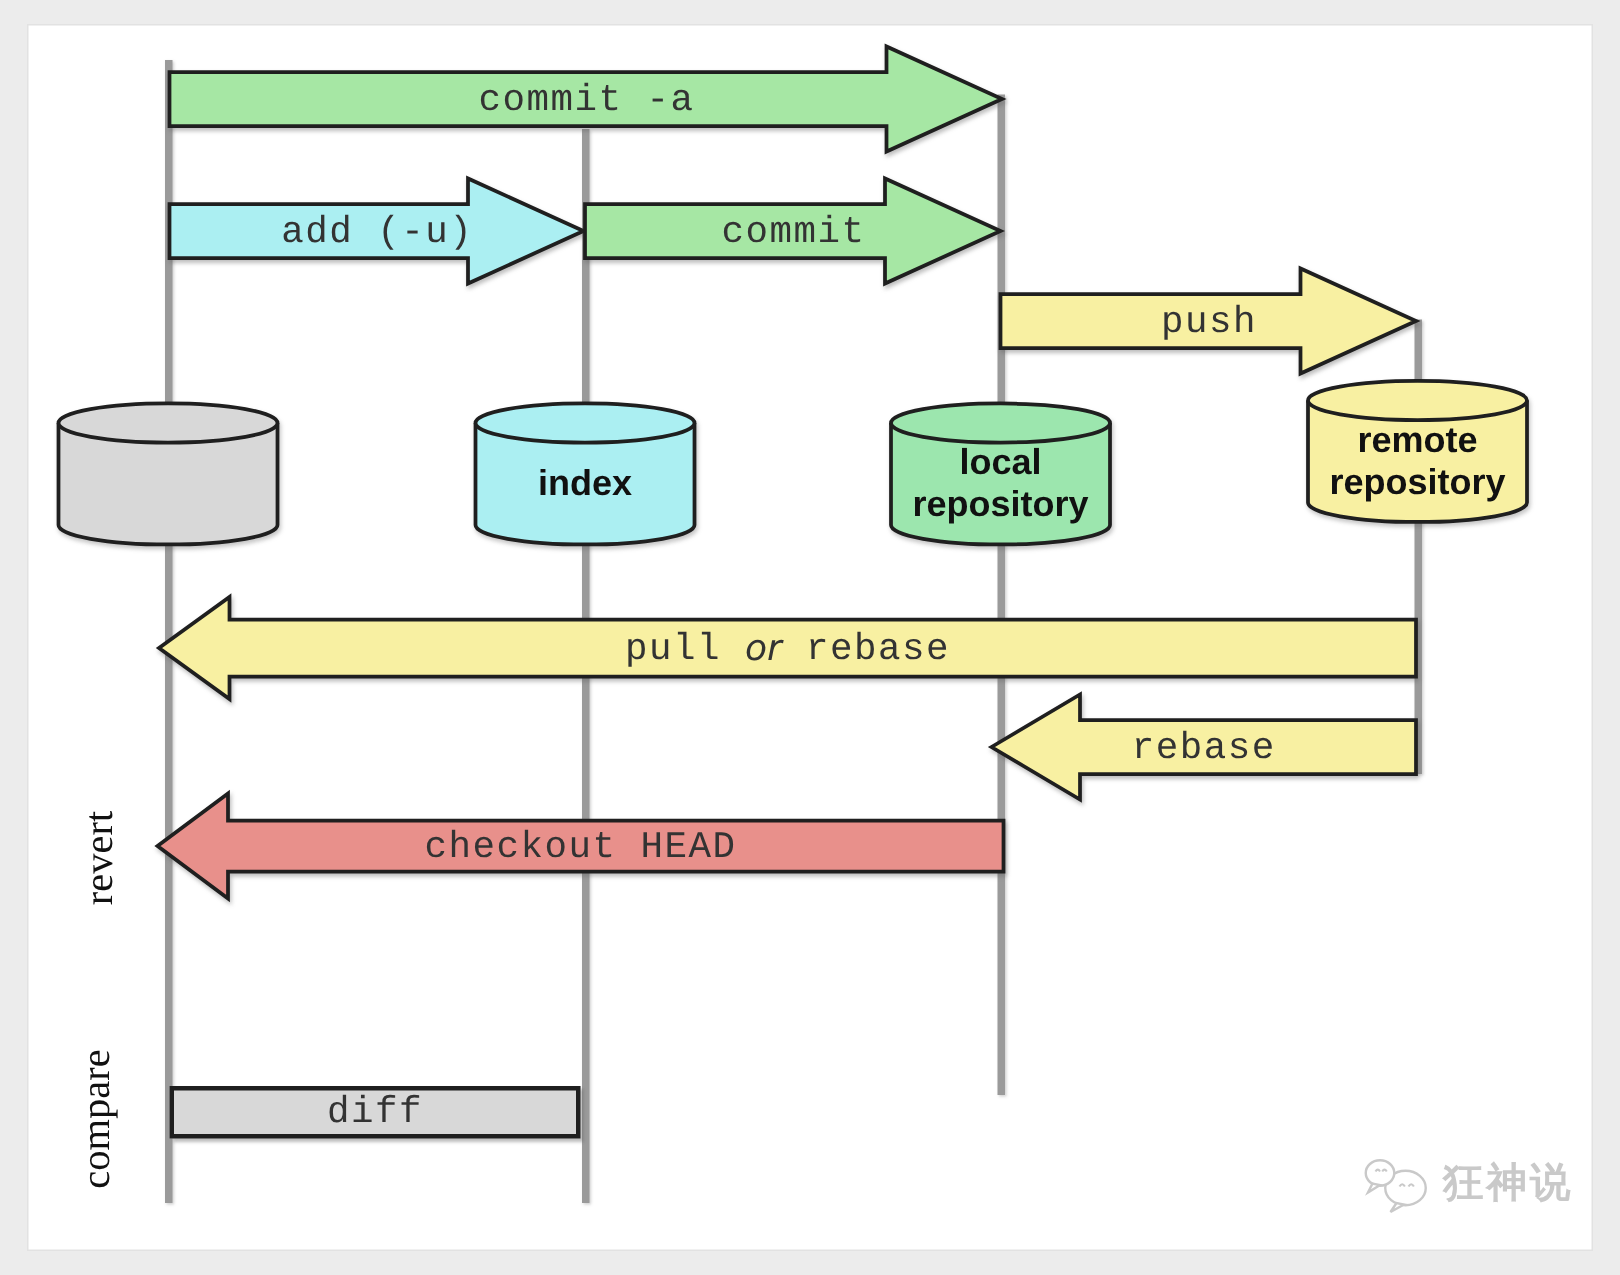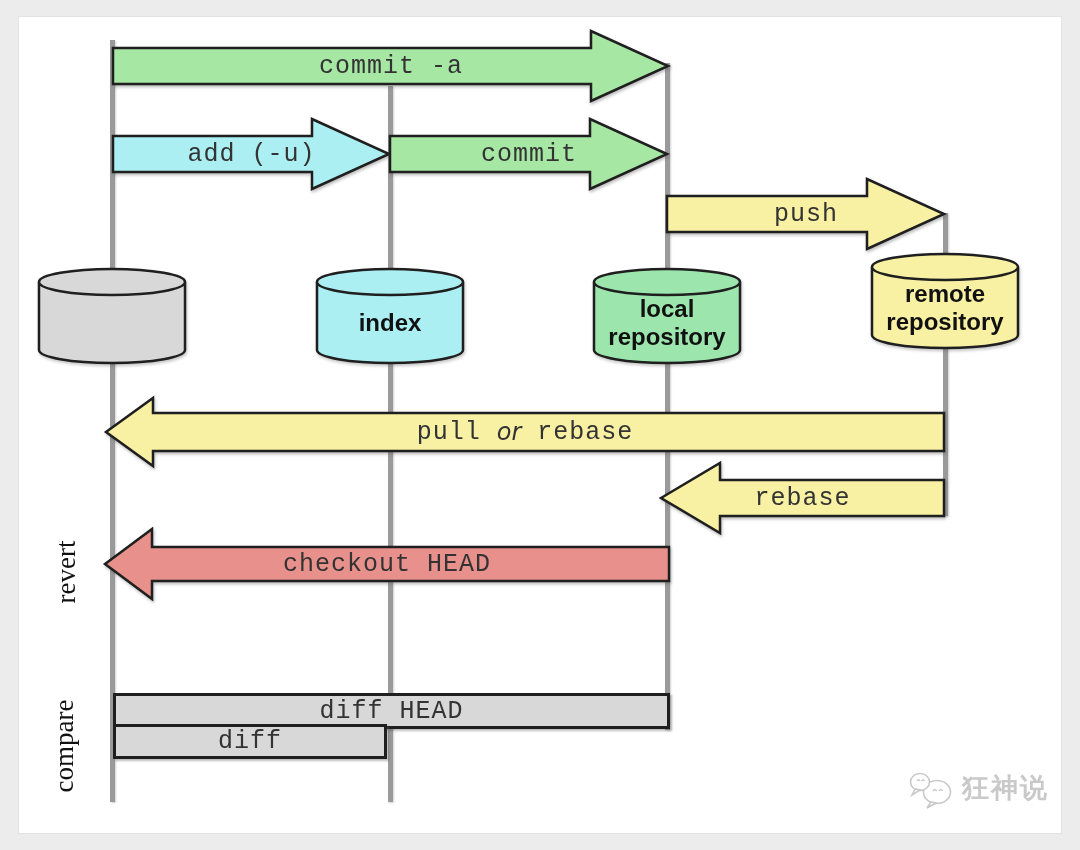--- a/index.html
+++ b/index.html
@@ -132,23 +132,20 @@
   </div>
 
   <div class="arrow" style="left:104px;top:528px;width:566px;height:72px">
     <svg width="566" height="72">
       <polygon points="1,36 48,1 48,19 565,19 565,53 48,53 48,71" style="fill:var(--red);stroke:var(--outline);stroke-width:2.5"></polygon>
     </svg>
     <span class="lbl">checkout HEAD</span>
   </div>
 
 
-  <div class="bar" style="left:113px;top:693px;width:557px;height:36px">
-    <span>diff HEAD</span>
-  </div>
   <div class="bar" style="left:113px;top:724px;width:274px;height:35px">
     <span>diff</span>
   </div>
 
   <span class="side-label" style="left:66px;top:572px">revert</span>
   <span class="side-label" style="left:64px;top:746px">compare</span>
 
   <div class="watermark">
     <svg width="46" height="42" viewBox="0 0 46 42">
       <g style="fill:#ffffff;stroke:var(--watermark);stroke-width:1.6">

